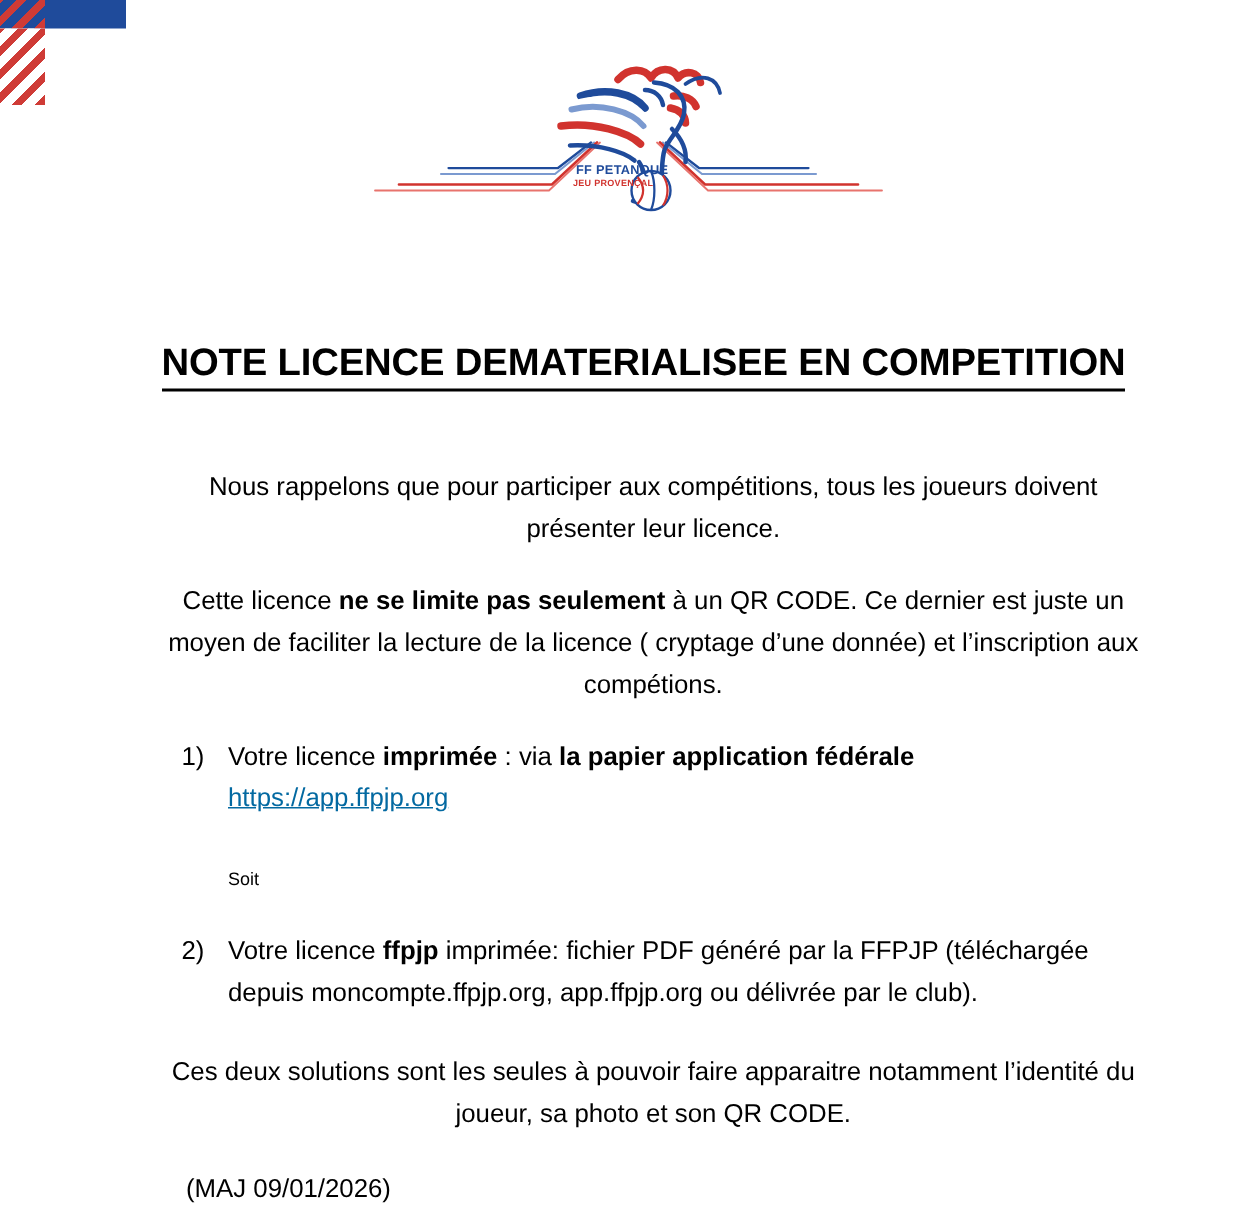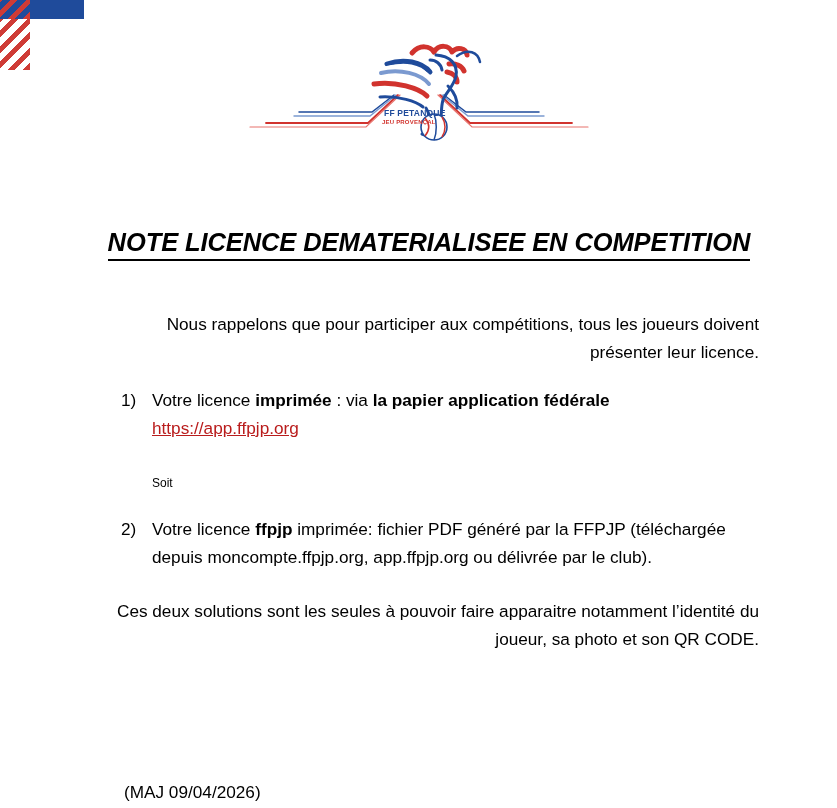--- a/index.html
+++ b/index.html
@@ -85,35 +85,34 @@
     letter-spacing: -0.1px;
     text-align: center;
     margin: 0 0 52px 0;
     padding-bottom: 2px;
     line-height: 1.15;
     white-space: nowrap;
   }
   .doc-title .tl {
     border-bottom: 2px solid #000;
     padding-bottom: 3px;
-    font-style: italic;
   }
 
   p.para {
     font-size: 17.2px;
     line-height: 1.62;
     margin: 0 0 20px 13px;
-    text-align: right;
+    text-align: center;
   }
   p.para:last-of-type { margin-bottom: 0; }
 
   b { font-weight: bold; }
 
   a.link {
-    color: #b91c1c;
+    color: #0369a1;
   }
 
   
   ol.steps {
     margin: 0;
     padding: 0;
     list-style: none;
     font-size: 17.2px;
     line-height: 1.62;
   }
@@ -208,20 +207,21 @@
     <text x="138" y="86" font-family="'Liberation Sans', sans-serif" font-size="6" font-weight="bold" fill="#d1332e" letter-spacing="0.2">JEU PROVENÇAL</text>
   </svg>
 </div>
 
 <div class="doc">
 
   <h1 class="doc-title"><span class="tl">NOTE LICENCE DEMATERIALISEE EN COMPETITION</span></h1>
 
   <p class="para">Nous rappelons que pour participer aux compétitions, tous les joueurs doivent présenter leur licence.</p>
 
+  <p class="para"><span>Cette licence </span><b>ne se limite pas seulement</b><span> à un QR CODE. Ce dernier est juste un moyen de faciliter la lecture de la licence ( cryptage d’une donnée) et l’inscription aux compétions.</span></p>
 
 
   <ol class="steps">
     <li class="step">
       <span class="marker">1)</span><span>Votre licence </span><b>imprimée</b><span> :  via </span><b>la papier application fédérale</b><span> </span><a class="link" href="#">https://app.ffpjp.org</a>
     </li>
 
     <div class="spacer-a"></div>
 
     <div class="soit">Soit</div>
@@ -232,13 +232,13 @@
       <span class="marker">2)</span><span>Votre licence </span><b>ffpjp</b><span> imprimée: fichier PDF généré par la FFPJP (téléchargée depuis moncompte.ffpjp.org, app.ffpjp.org ou délivrée par le club).</span>
     </li>
   </ol>
 
   <div style="height:26px"></div>
 
   <p class="para">Ces deux solutions sont les seules à pouvoir faire apparaitre notamment l’identité du joueur, sa photo et son QR CODE.</p>
 
 </div>
 
-<div class="footer-date">(MAJ 09/04/2026)</div>
+<div class="footer-date">(MAJ 09/01/2026)</div>
 
 </body></html>

